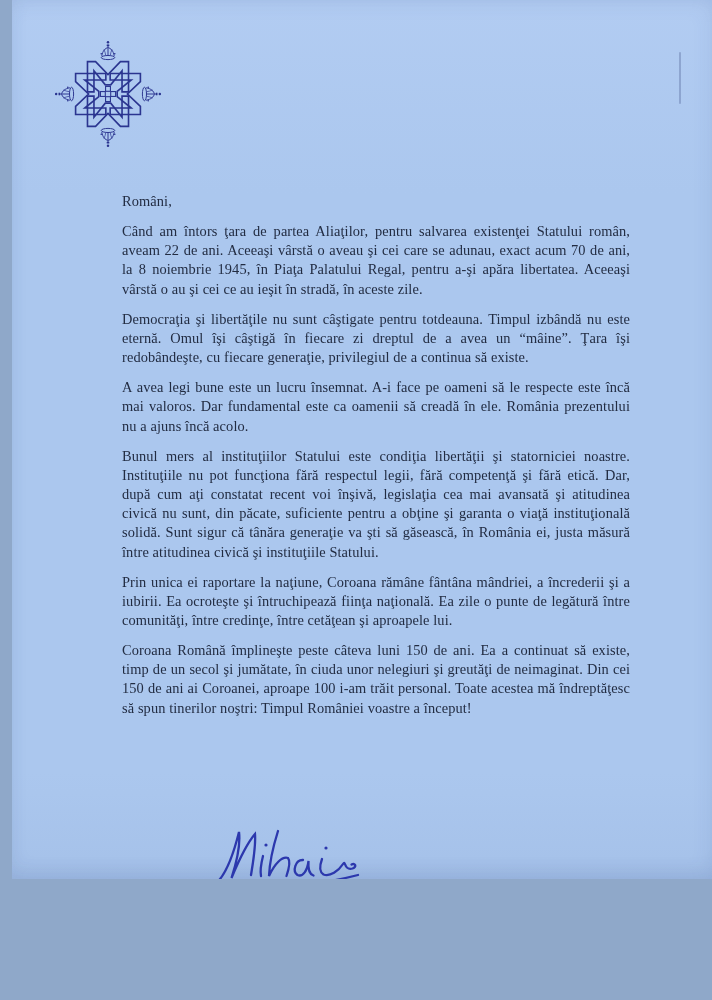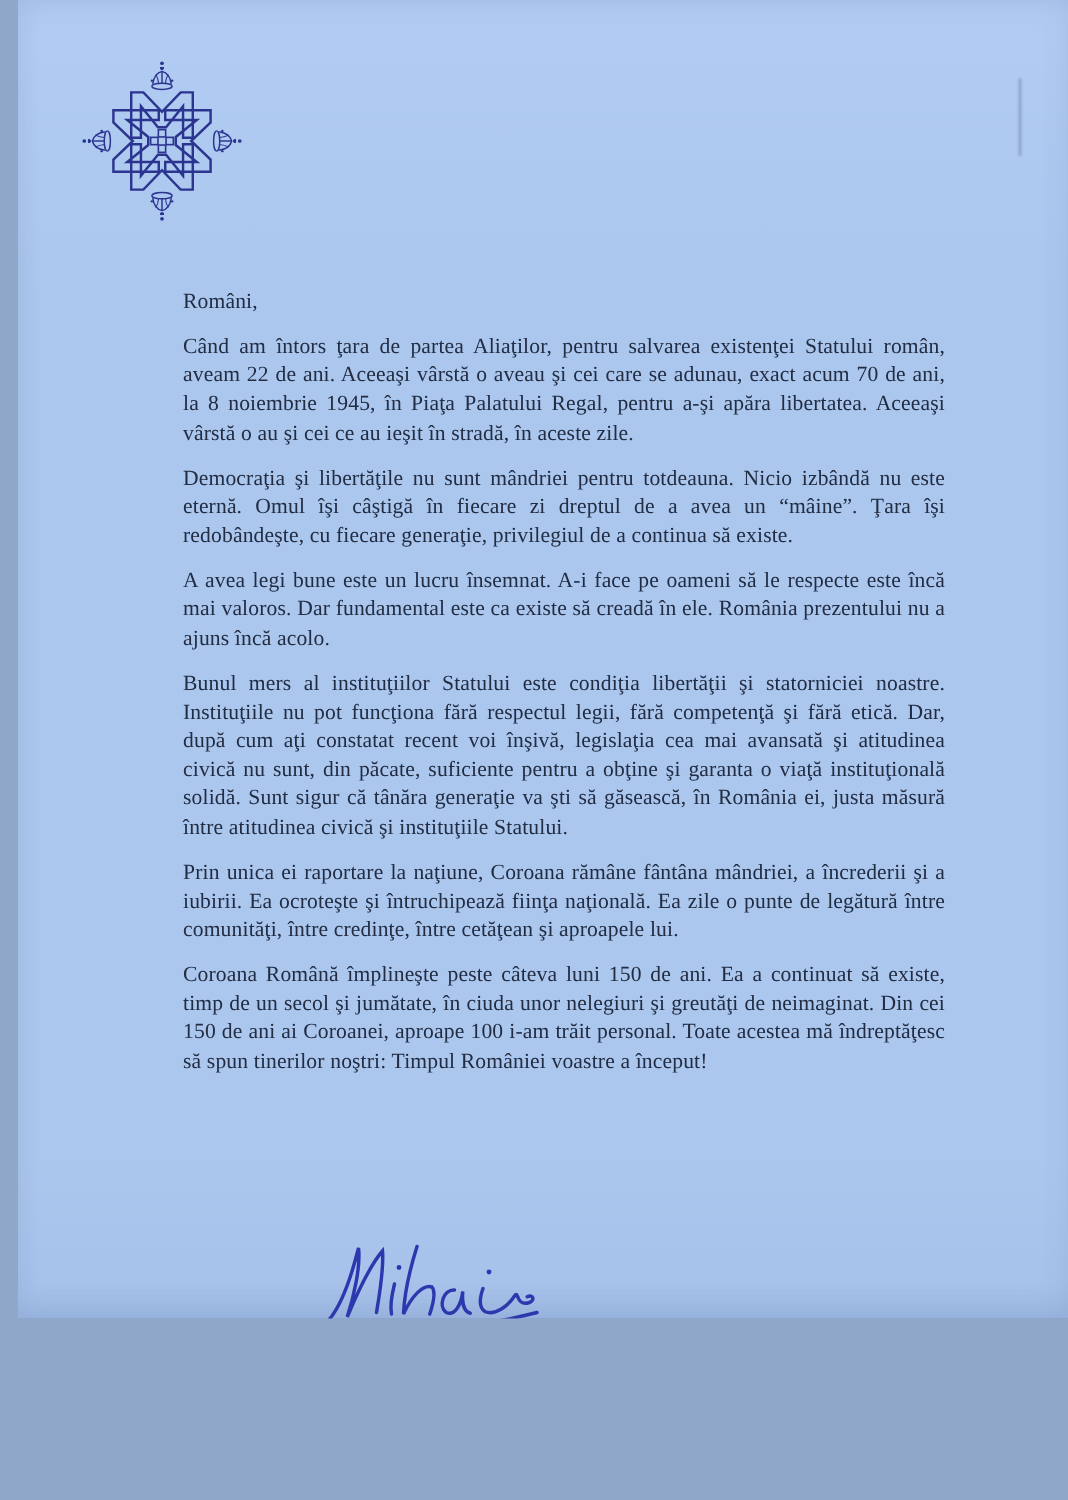--- a/index.html
+++ b/index.html
@@ -81,22 +81,22 @@
       <use href="#cypher-arm"></use>
       <use href="#cypher-arm" transform="rotate(90 100 100)"></use>
       <use href="#cypher-arm" transform="rotate(180 100 100)"></use>
       <use href="#cypher-arm" transform="rotate(270 100 100)"></use>
     </svg>
   </div>
 
   <div class="letter-body">
     <p class="salutation">Români,</p>
     <p>Când am întors ţara de partea Aliaţilor, pentru salvarea existenţei Statului român, aveam 22 de ani. Aceeaşi vârstă o aveau şi cei care se adunau, exact acum 70 de ani, la 8 noiembrie 1945, în Piaţa Palatului Regal, pentru a-şi apăra libertatea. Aceeaşi vârstă o au şi cei ce au ieşit în stradă, în aceste zile.</p>
-    <p>Democraţia şi libertăţile nu sunt mândriei pentru totdeauna. Nicio izbândă nu este eternă. Omul îşi câştigă în fiecare zi dreptul de a avea un “mâine”. Ţara îşi redobândeşte, cu fiecare generaţie, privilegiul de a continua să existe.</p>
-    <p>A avea legi bune este un lucru însemnat. A-i face pe oameni să le respecte este încă mai valoros. Dar fundamental este ca existe să creadă în ele. România prezentului nu a ajuns încă acolo.</p>
+    <p>Democraţia şi libertăţile nu sunt câştigate pentru totdeauna. Timpul izbândă nu este eternă. Omul îşi câştigă în fiecare zi dreptul de a avea un “mâine”. Ţara îşi redobândeşte, cu fiecare generaţie, privilegiul de a continua să existe.</p>
+    <p>A avea legi bune este un lucru însemnat. A-i face pe oameni să le respecte este încă mai valoros. Dar fundamental este ca oamenii să creadă în ele. România prezentului nu a ajuns încă acolo.</p>
     <p>Bunul mers al instituţiilor Statului este condiţia libertăţii şi statorniciei noastre. Instituţiile nu pot funcţiona fără respectul legii, fără competenţă şi fără etică. Dar, după cum aţi constatat recent voi înşivă, legislaţia cea mai avansată şi atitudinea civică nu sunt, din păcate, suficiente pentru a obţine şi garanta o viaţă instituţională solidă. Sunt sigur că tânăra generaţie va şti să găsească, în România ei, justa măsură între atitudinea civică şi instituţiile Statului.</p>
     <p>Prin unica ei raportare la naţiune, Coroana rămâne fântâna mândriei, a încrederii şi a iubirii. Ea ocroteşte şi întruchipează fiinţa naţională. Ea zile o punte de legătură între comunităţi, între credinţe, între cetăţean şi aproapele lui.</p>
     <p>Coroana Română împlineşte peste câteva luni 150 de ani. Ea a continuat să existe, timp de un secol şi jumătate, în ciuda unor nelegiuri şi greutăţi de neimaginat. Din cei 150 de ani ai Coroanei, aproape 100 i-am trăit personal. Toate acestea mă îndreptăţesc să spun tinerilor noştri: Timpul României voastre a început!</p>
   </div>
 
   <div class="signature" role="img" aria-label="Mihai">
     <svg viewBox="0 0 210 80" aria-hidden="true">
       <g stroke="currentColor" fill="none" stroke-width="2.3" stroke-linecap="round">
 
         <path d="M4 72 C 48 77 112 68 156 57"></path>

